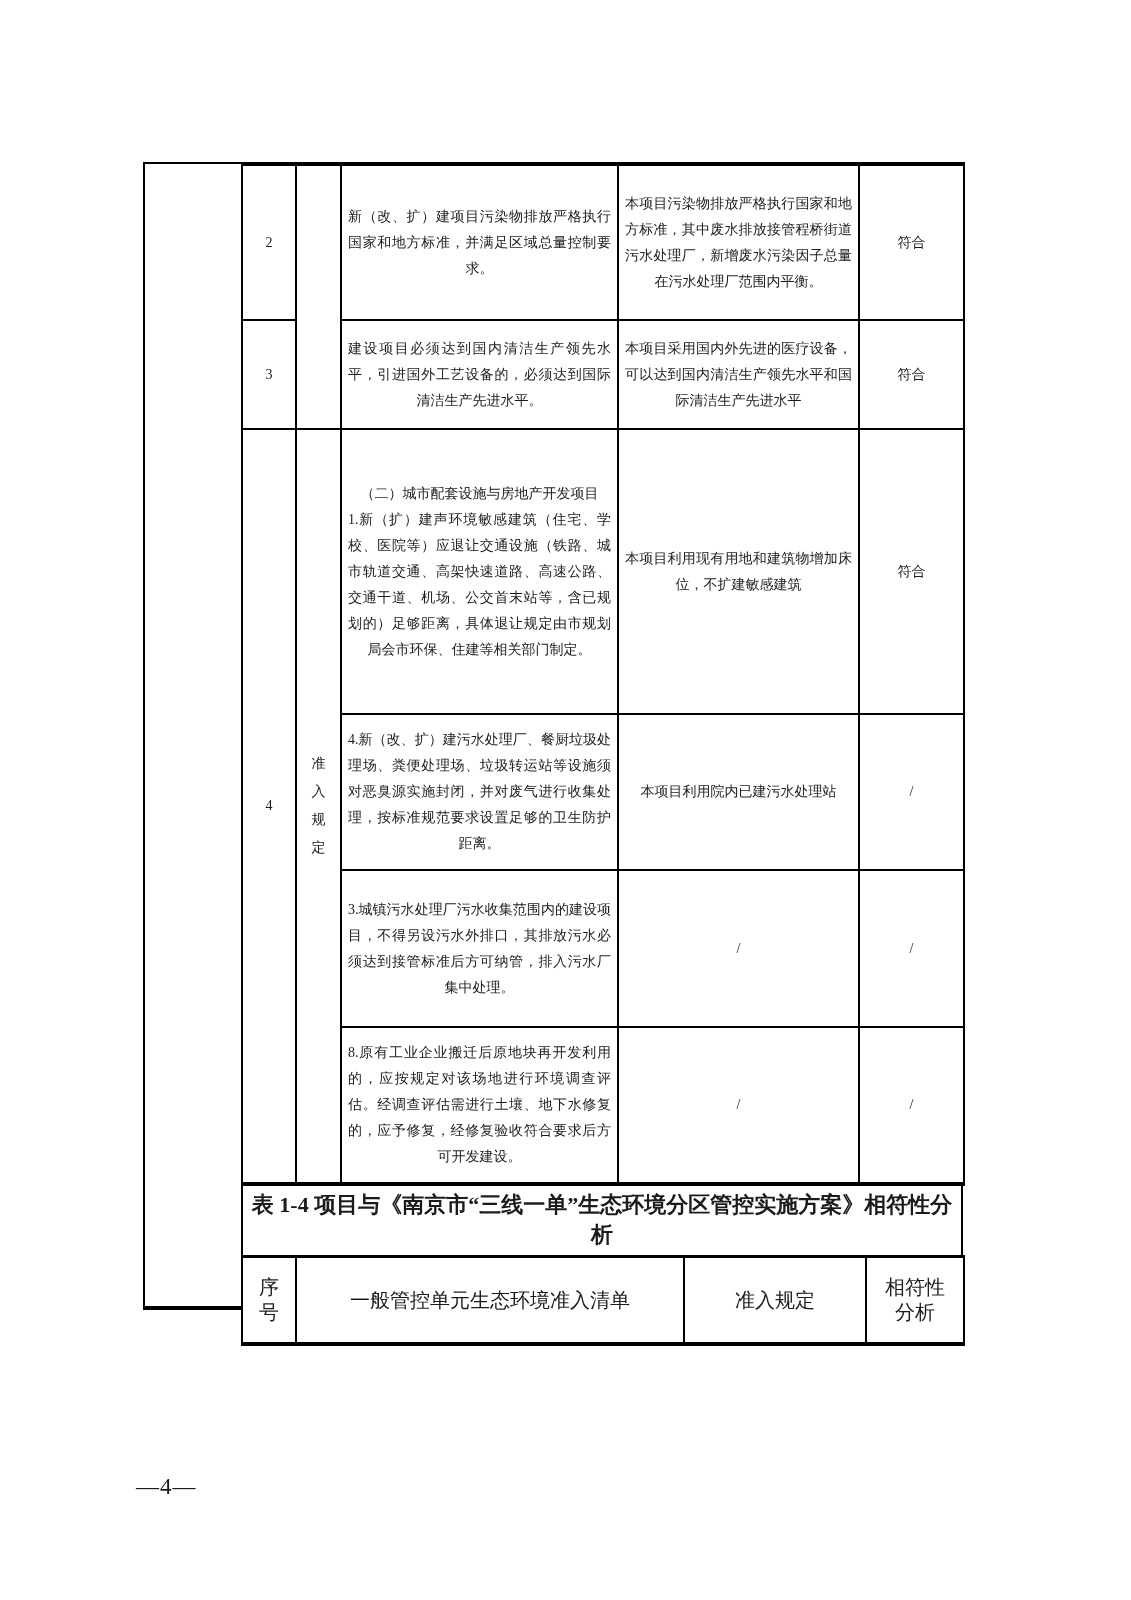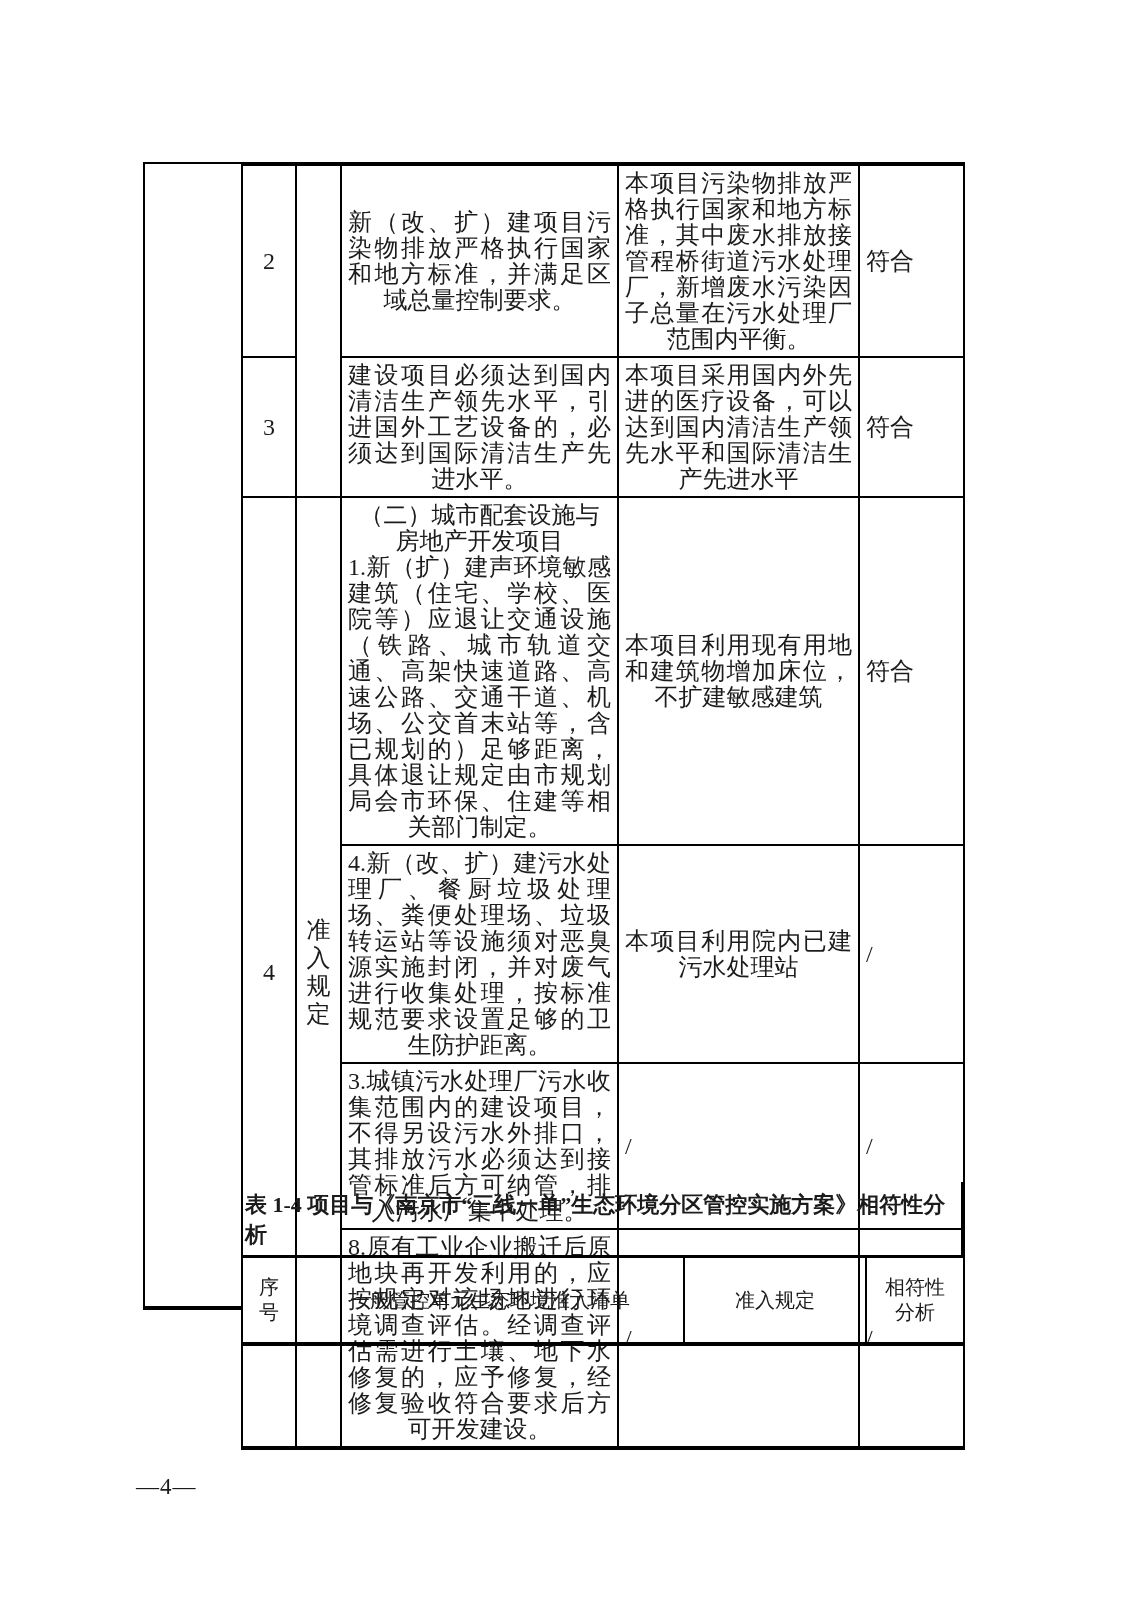--- a/index.html
+++ b/index.html
@@ -24,28 +24,28 @@
     position:absolute; left:241px; top:162px;
     width:722px; height:1020px;
     border-collapse:collapse;
     table-layout:fixed;
     border-top:4px solid #000;
     border-bottom:4px solid #000;
   }
   table.tA td {
     border:2px solid #000;
     vertical-align:middle;
-    font-size:24px; line-height:26px;
+    font-size:14px; line-height:26px;
     padding:4px 6px;
   }
   td.num  { text-align:center; }
   td.cat  { text-align:center; }
   td.crit { text-align:justify; text-align-last:center; }
   td.proj { text-align:justify; text-align-last:center; padding:4px 8px; }
-  td.res  { }
+  td.res  { text-align:center; }
   .crit-head { display:block; text-align:center; text-align-last:center; }
   .crit-body { display:block; text-align:justify; text-align-last:center; }
   .vlabel {
     display:block; width:24px; margin:0 auto;
     word-break:break-all; line-height:28px; text-align:center;
   }
   tr.hr2 { height:156px; }
   tr.hr3 { height:109px; }
   tr.hs1 { height:285px; }
   tr.hs2 { height:156px;padding-left:36px; }
@@ -54,21 +54,21 @@
   
   .titleStrip {
     position:absolute; left:241px; top:1182px;
     width:722px; height:73px;
     border-left:2px solid #000; border-right:2px solid #000;
     display:flex; align-items:center; justify-content:center;
     padding:4px 2px 2px 2px;
   }
   .titleStrip .t {
     font-weight:bold; font-size:22px; line-height:30px;
-    text-align:left;
+    text-align:center;
   }
   
   table.tB {
     position:absolute; left:241px; top:1255px;
     width:722px; height:55px;
     border-collapse:collapse; table-layout:fixed;
     border-top:3px solid #000;
     border-bottom:4px solid #000;
   }
   table.tB td {

